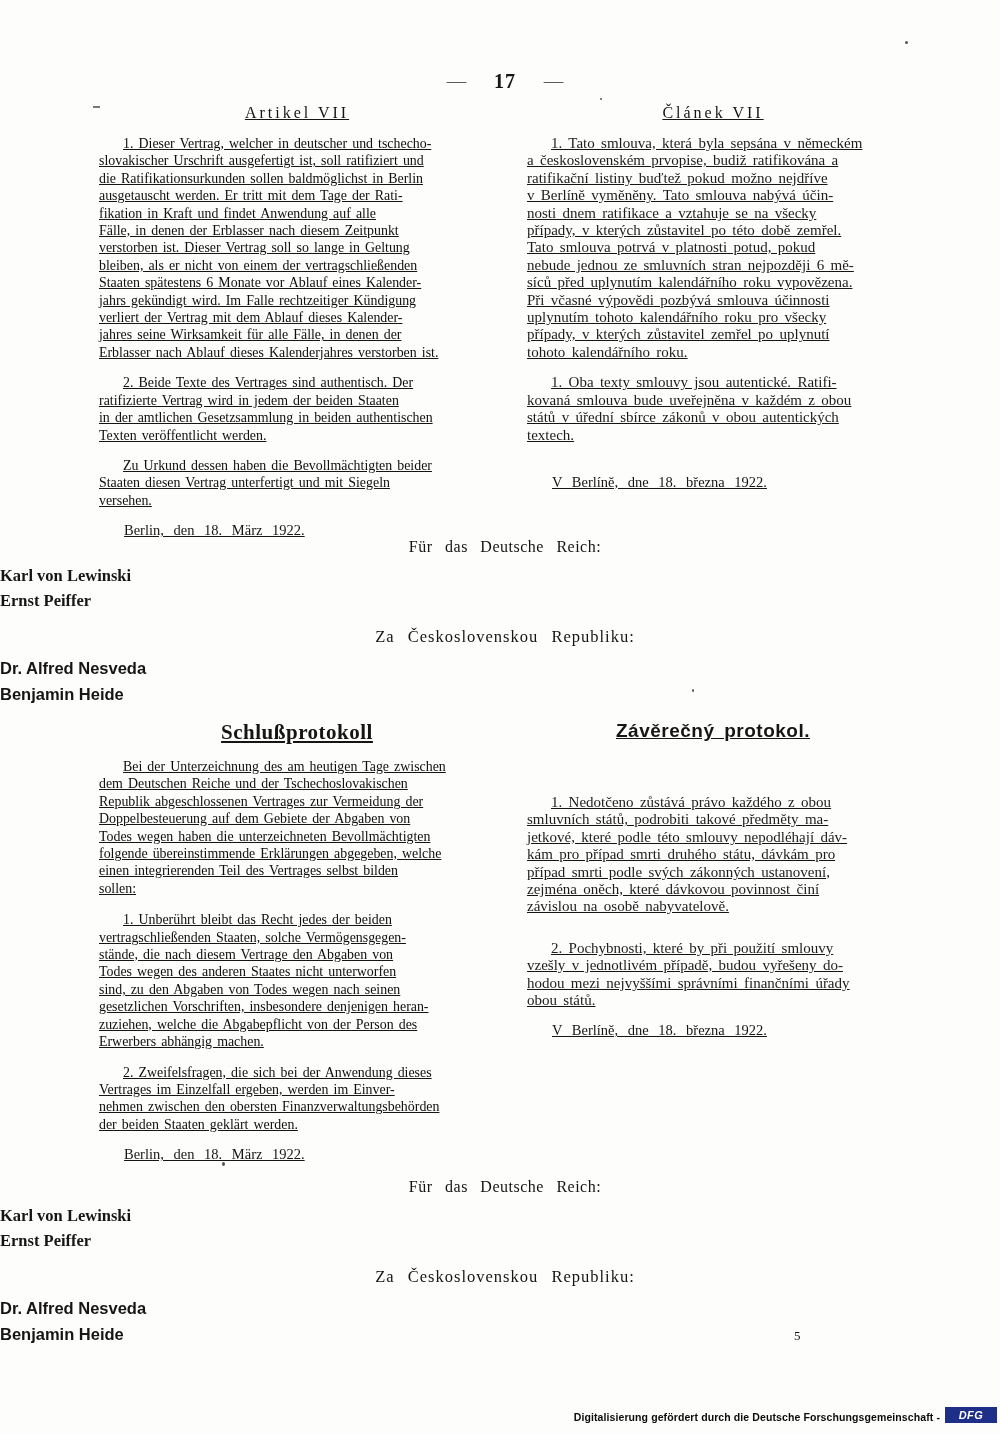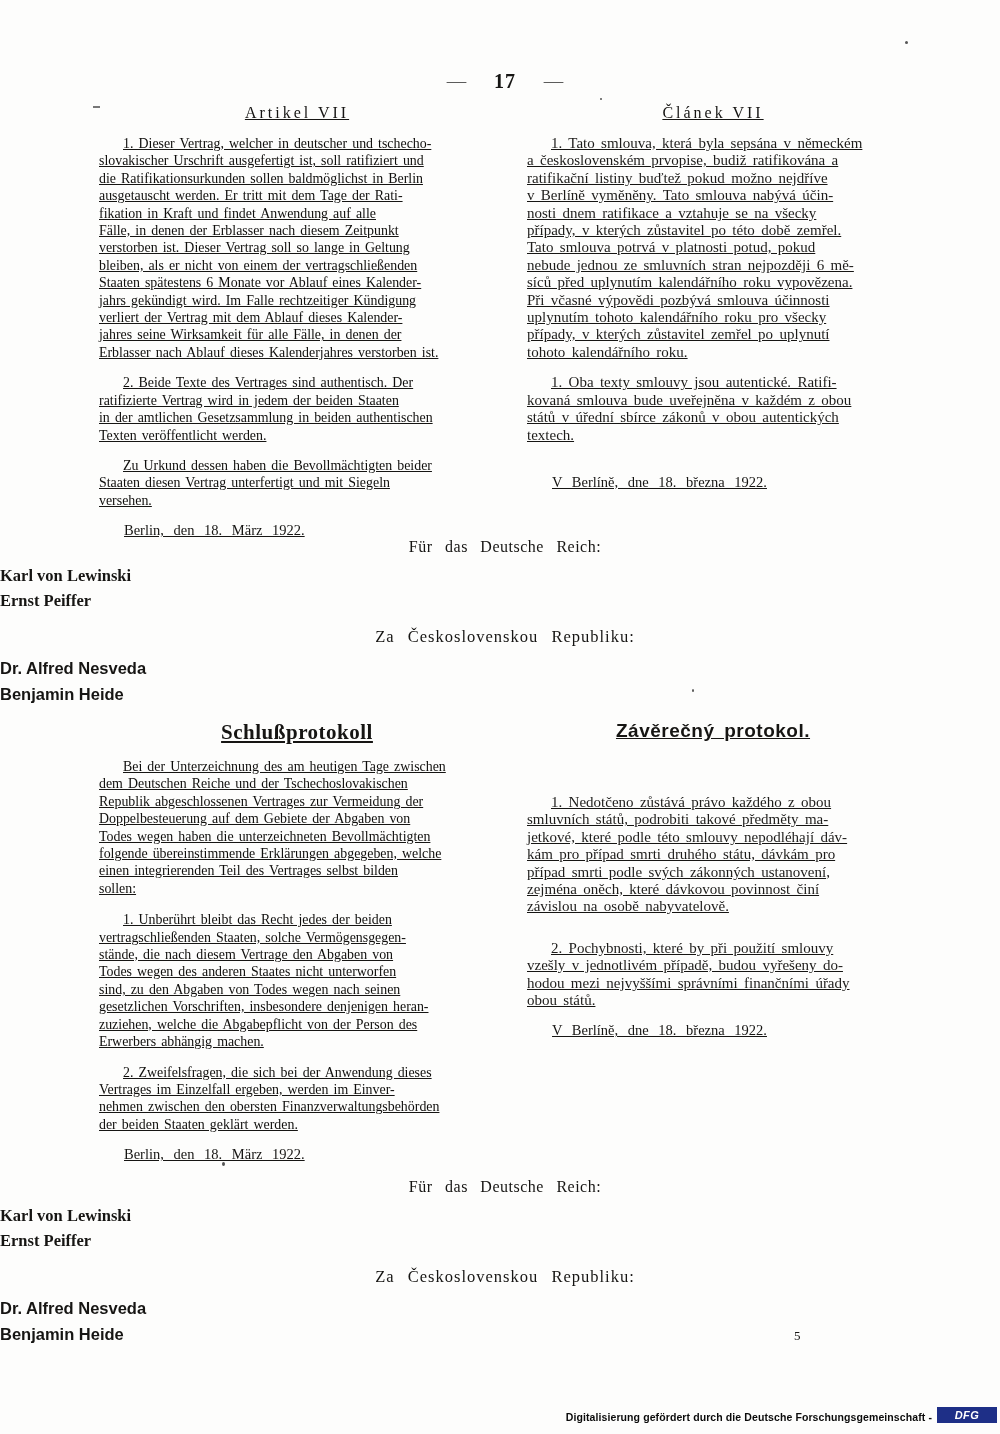--- a/index.html
+++ b/index.html
@@ -84,21 +84,21 @@
     font-size:13px;
   }
   
   .footer{
     position:absolute;top:1407px;right:3px;
     display:flex;align-items:flex-end;gap:5px;
     font-family:"Liberation Sans","DejaVu Sans",sans-serif;
   }
   .footer .credit{font-size:10.5px;font-weight:bold;color:#0b0b0b;letter-spacing:0.1px;}
   .dfg-logo{
-    width:60px;height:16px;
+    width:52px;height:16px;
     background:#1e2f87;
     color:#ffffff;
     display:flex;align-items:center;justify-content:center;
     font-size:11px;font-weight:bold;font-style:italic;
     letter-spacing:0.5px;
   }
   
   .speck{position:absolute;background:#555;border-radius:50%;}
   .speck-dash{position:absolute;background:#777;}
 </style>

